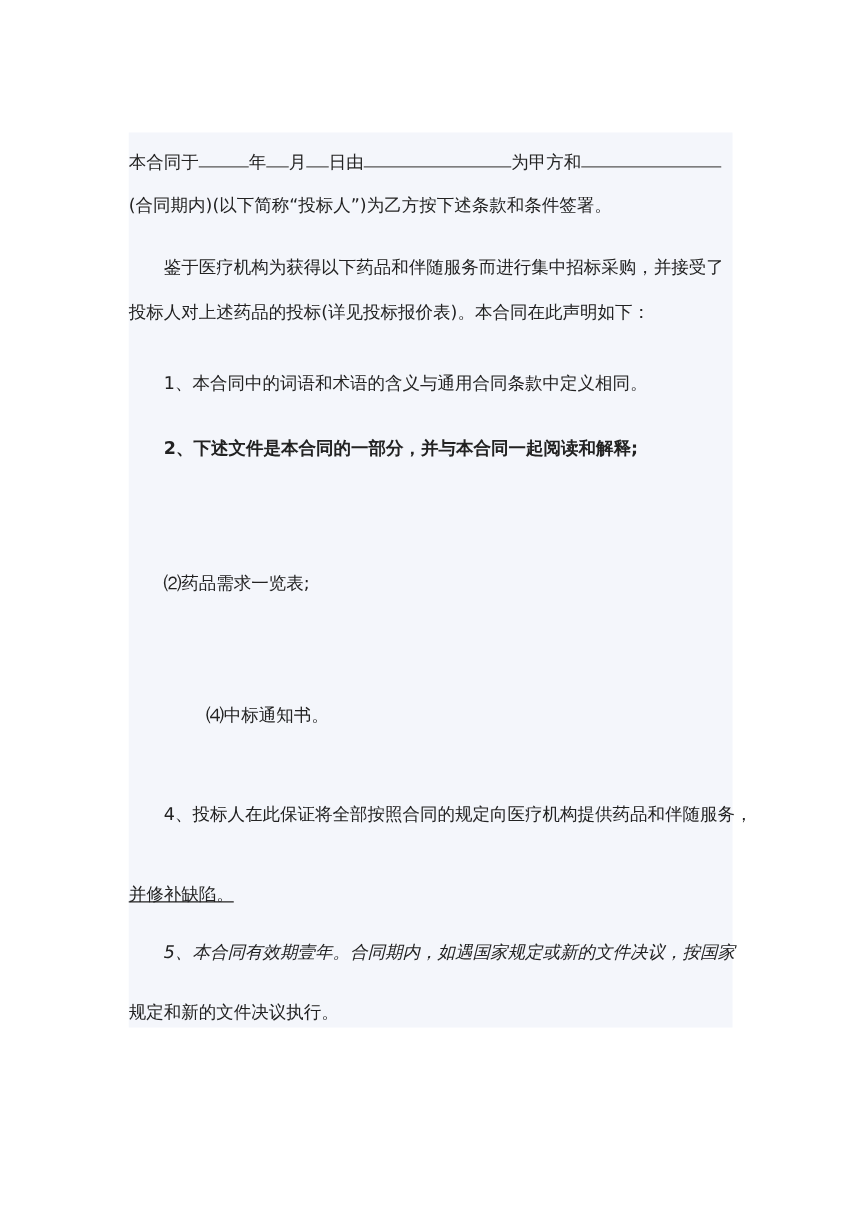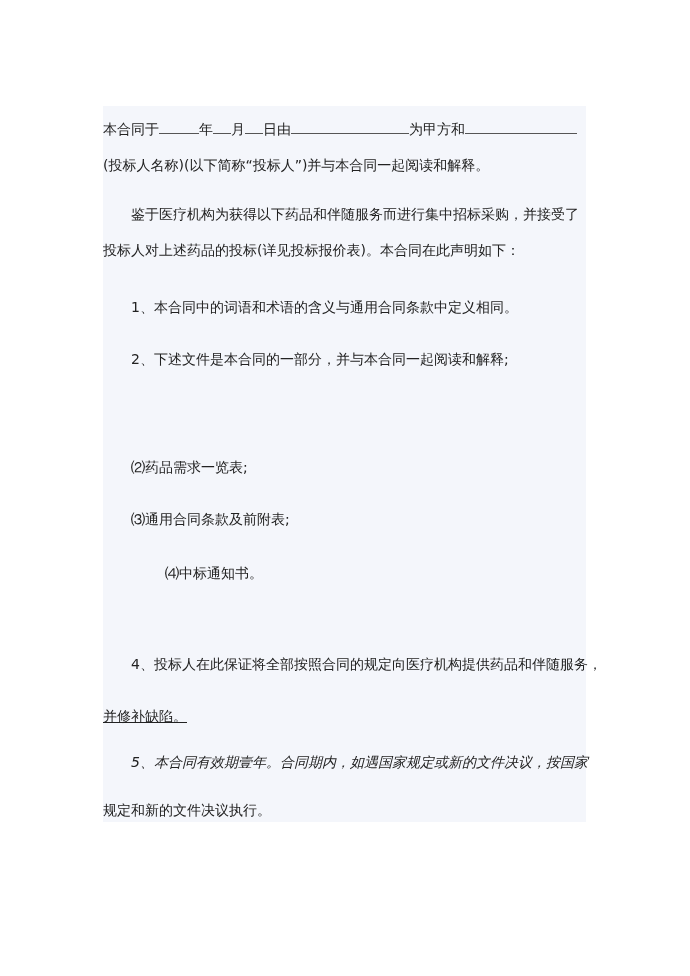--- a/index.html
+++ b/index.html
@@ -41,32 +41,31 @@
   </style>
 </head>
 <body>
 
 <div class="doc-block">
 
   <div class="line" style="top:13px;">
     <span>本合同于</span><span class="blank" style="width:40px;"></span><span>年</span><span class="blank" style="width:18px;"></span><span>月</span><span class="blank" style="width:18px;"></span><span>日由</span><span class="blank" style="width:118px;"></span><span>为甲方和</span><span class="blank" style="width:112px;"></span>
   </div>
 
-  <div class="line" style="top:49px;">(投标人名称)(以下简称“投标人”)并与本合同一起阅读和解释。</div>
+  <div class="line" style="top:49px;">(合同期内)(以下简称“投标人”)为乙方按下述条款和条件签署。</div>
 
   <div class="line indent" style="top:98px;">鉴于医疗机构为获得以下药品和伴随服务而进行集中招标采购，并接受了</div>
   <div class="line" style="top:134px;">投标人对上述药品的投标(详见投标报价表)。本合同在此声明如下：</div>
 
   <div class="line indent" style="top:191px;">1、本合同中的词语和术语的含义与通用合同条款中定义相同。</div>
-  <div class="line indent" style="top:243px;">2、下述文件是本合同的一部分，并与本合同一起阅读和解释;</div>
+  <div class="line indent" style="top:243px;font-weight:bold;">2、下述文件是本合同的一部分，并与本合同一起阅读和解释;</div>
 
   <div class="line indent" style="top:351px;">⑵药品需求一览表;</div>
-  <div class="line indent" style="top:403px;">⑶通用合同条款及前附表;</div>
   <div class="line indent" style="top:457px;padding-left:34px;">⑷中标通知书。</div>
 
 
-  <div class="line indent" style="top:548px;">4、投标人在此保证将全部按照合同的规定向医疗机构提供药品和伴随服务，</div>
+  <div class="line indent" style="top:536px;">4、投标人在此保证将全部按照合同的规定向医疗机构提供药品和伴随服务，</div>
   <div class="line" style="top:600px;text-decoration:underline;">并修补缺陷。</div>
 
   <div class="line indent" style="top:646px;font-style:italic;">5、本合同有效期壹年。合同期内，如遇国家规定或新的文件决议，按国家</div>
   <div class="line" style="top:694px;text-align:center;">规定和新的文件决议执行。</div>
 
 </div>
 
 </body></html>

